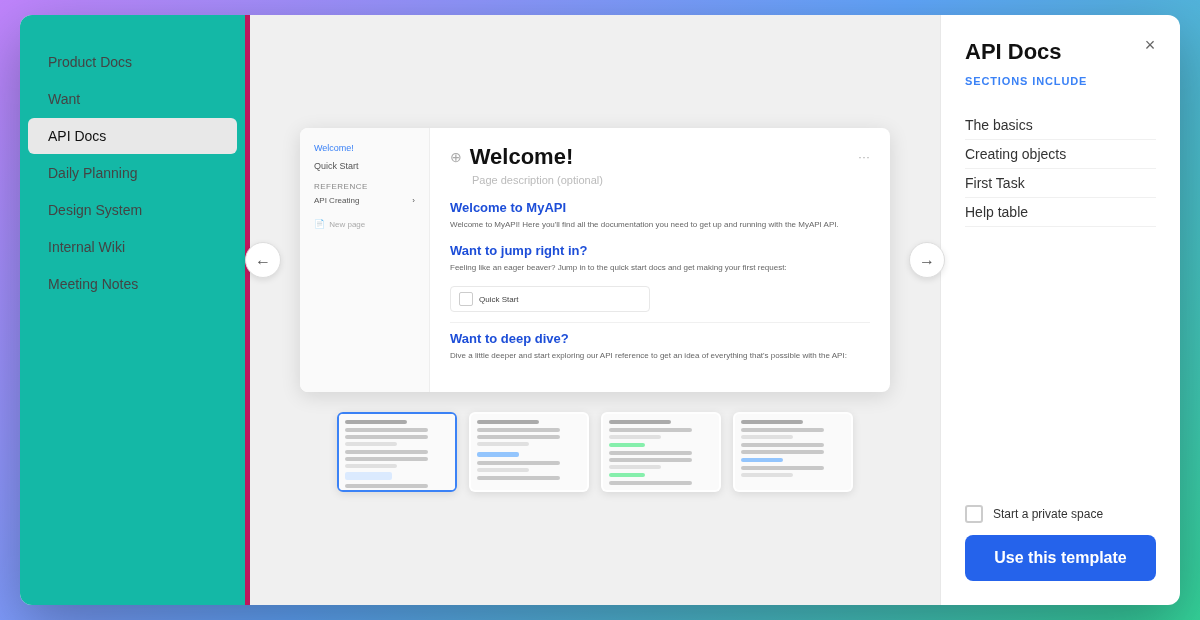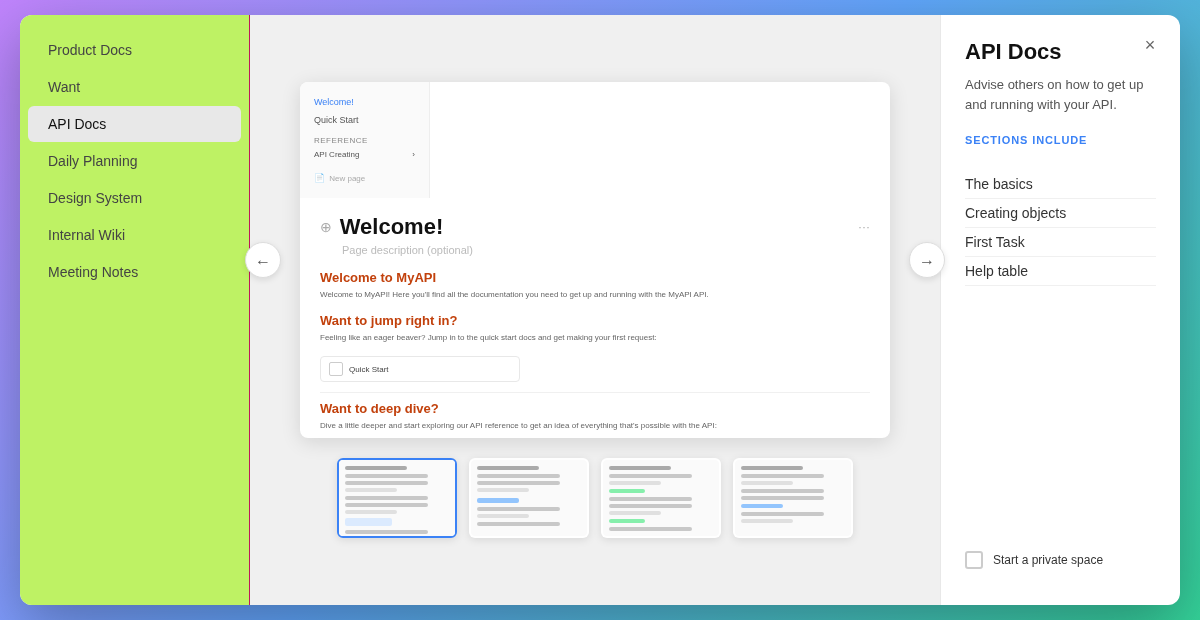--- a/index.html
+++ b/index.html
@@ -18,23 +18,23 @@
       background: white;
       border-radius: 12px;
       display: flex;
       overflow: hidden;
       position: relative;
       box-shadow: 0 20px 60px rgba(0,0,0,0.3);
     }
     
     .sidebar {
       width: 230px;
-      background: #bef264;
-      border-right: 1px solid #be185d;
-      padding: 16px 0;
+      background: #14b8a6;
+      border-right: 5px solid #be185d;
+      padding: 28px 0;
       flex-shrink: 0;
     }
     .sidebar-item {
       padding: 10px 20px;
       font-size: 14px;
       color: #444;
       cursor: pointer;
       border-radius: 6px;
       margin: 1px 8px;
     }
@@ -74,27 +74,26 @@
       position: absolute;
       z-index: 10;
       font-size: 16px;
       color: #555;
       box-shadow: 0 2px 6px rgba(0,0,0,0.1);
     }
     .nav-arrow.left { left: -50px; }
     .nav-arrow.right { right: -50px; }
     .preview-card {
       width: 590px;
-      height: 356px;
+      height: 264px;
       background: white;
       border-radius: 8px;
       overflow: hidden;
       box-shadow: 0 4px 20px rgba(0,0,0,0.12);
       display: flex;
-      flex-direction: column;
     }
     .preview-sidebar {
       width: 130px;
       background: #fafafa;
       border-right: 1px solid #eee;
       padding: 12px 8px;
       flex-shrink: 0;
     }
     .preview-nav-item {
       font-size: 9px;
@@ -153,21 +152,21 @@
     }
     .preview-desc {
       font-size: 11px;
       color: #bbb;
       margin-bottom: 14px;
       padding-left: 22px;
     }
     .preview-section-title {
       font-size: 13px;
       font-weight: 600;
-      color: #c2410c;
+      color: #1d4ed8;
       margin-bottom: 4px;
     }
     .preview-section-text {
       font-size: 8px;
       color: #666;
       line-height: 1.5;
       margin-bottom: 12px;
     }
     .preview-link-block {
       border: 1px solid #e8e8e8;
@@ -447,25 +446,27 @@
           <div class="thumb-line blue" style="margin-top:4px;"></div>
           <div class="thumb-line medium" style="margin-top:4px;"></div>
           <div class="thumb-line short"></div>
         </div>
       </div>
     </div>
   </div>
 
   <div class="right-panel">
     <h2 class="panel-title">API Docs</h2>
-    <p class="panel-description">Advise others on how to get up and running with your API.</p>
     <div class="sections-label">SECTIONS INCLUDE</div>
     <div class="section-item">The basics</div>
     <div class="section-item">Creating objects</div>
     <div class="section-item">First Task</div>
     <div class="section-item">Help table</div>
     <div class="spacer"></div>
     <div class="private-space-row">
       <div class="checkbox"></div>
       <span class="private-label">Start a private space</span>
     </div>
+    <button class="use-template-btn">
+      <span>Use this template</span>
+    </button>
   </div>
 </div>
 
 </body></html>

